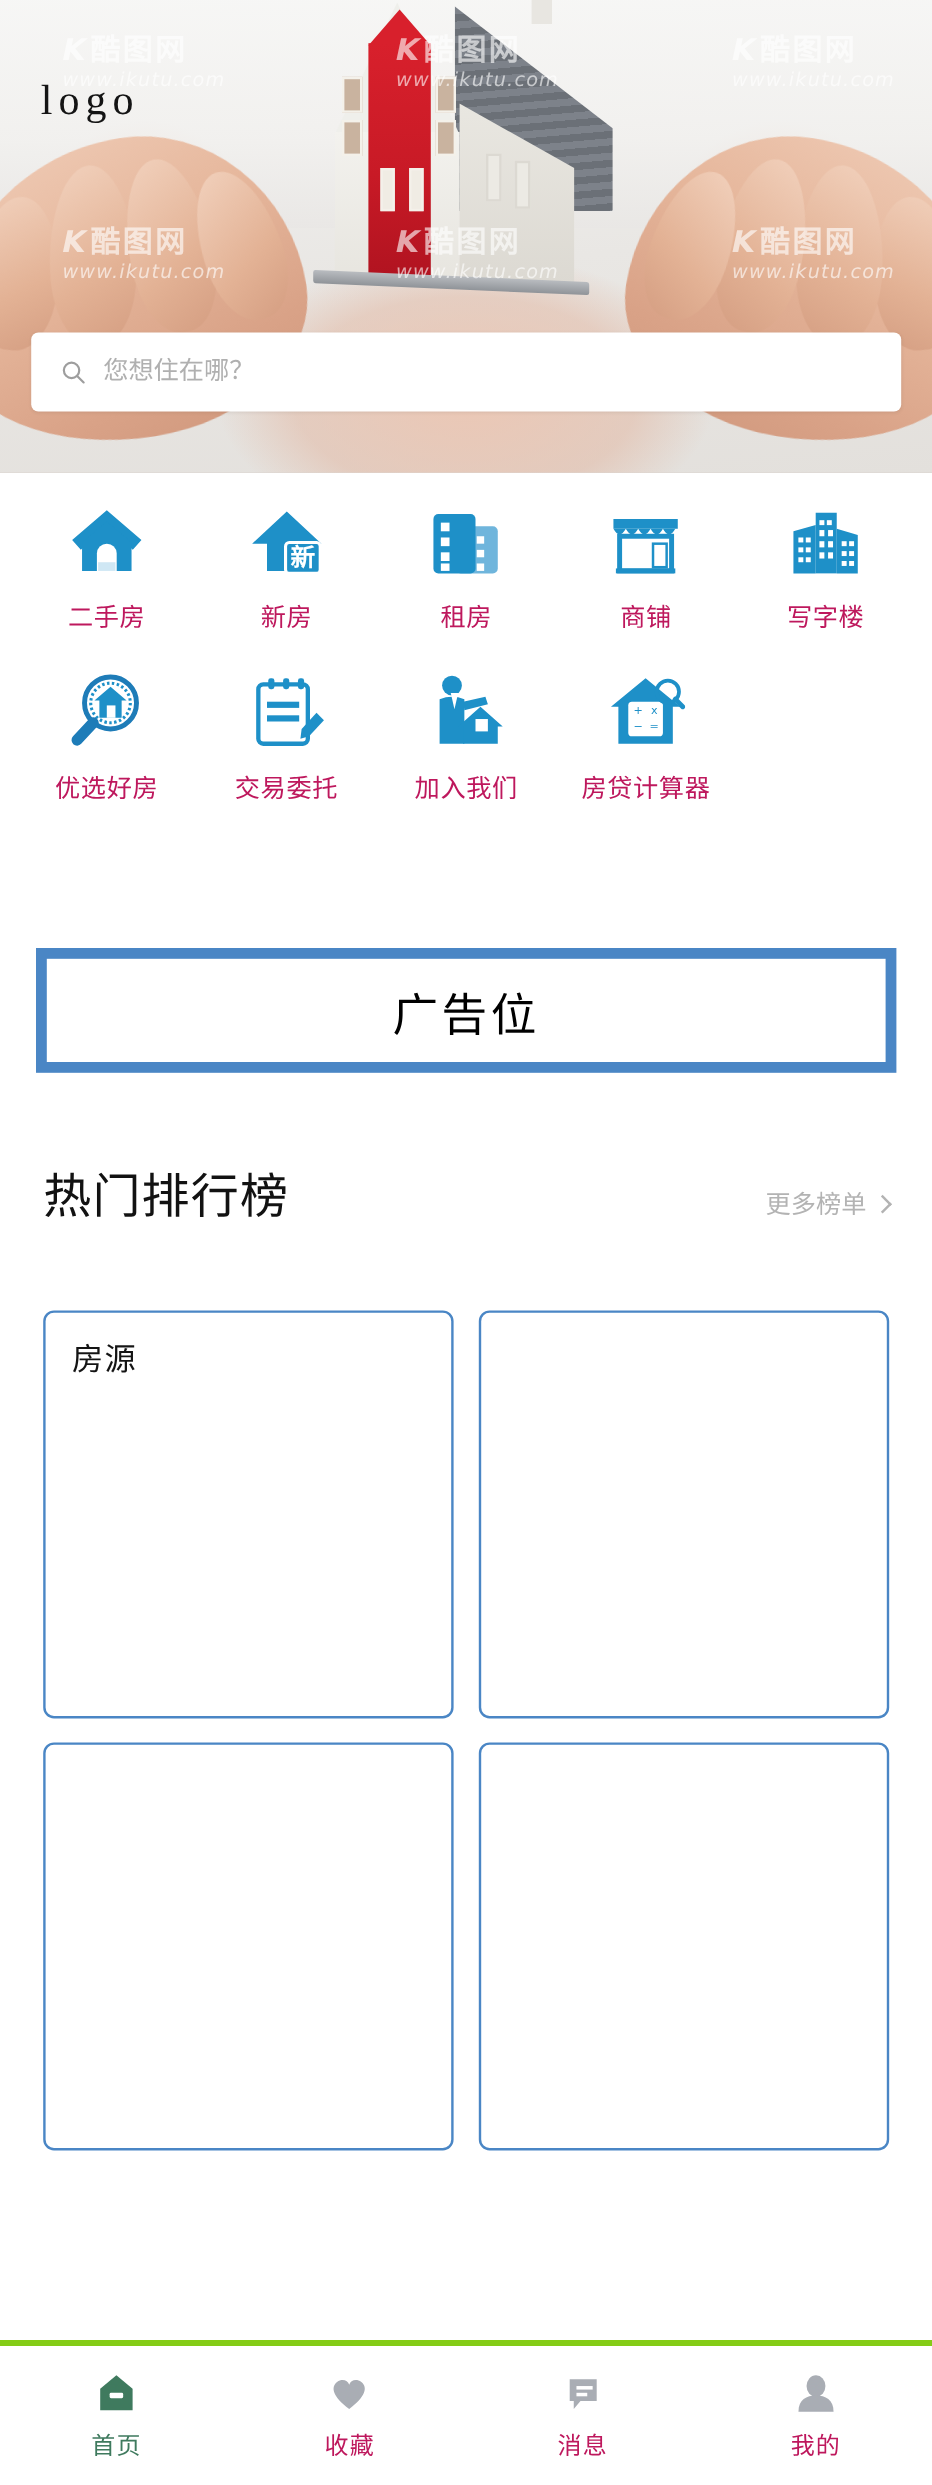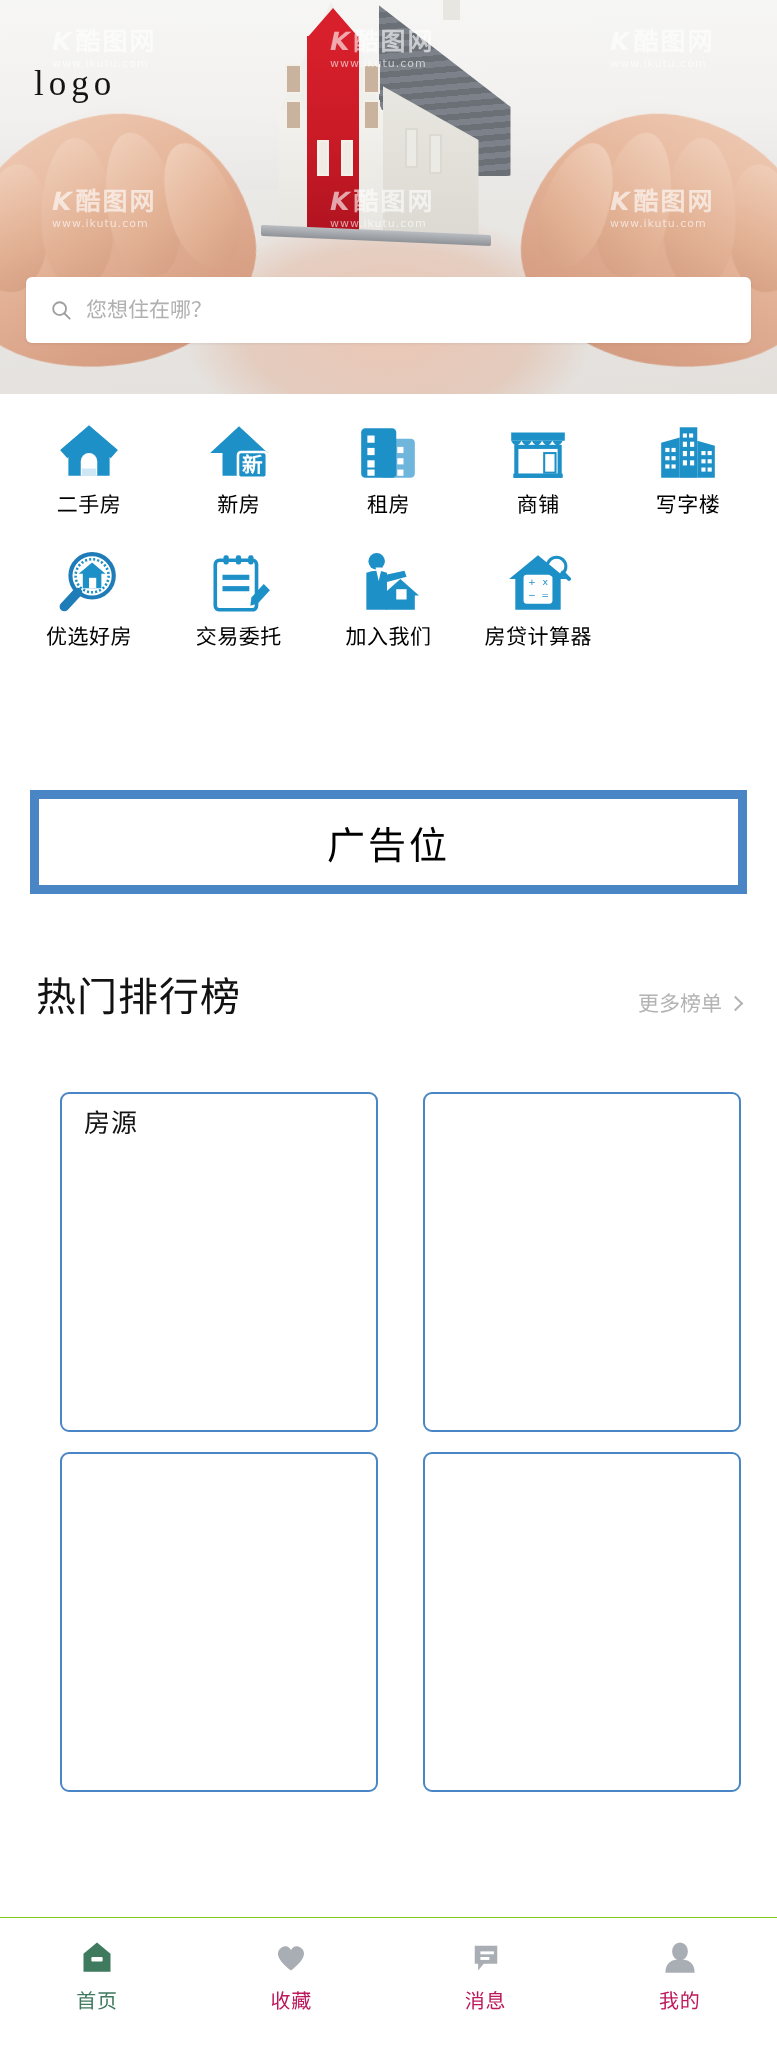--- a/index.html
+++ b/index.html
@@ -149,23 +149,24 @@
     letter-spacing: 2px;
     font-family: "DejaVu Sans", sans-serif;
     white-space: nowrap;
     pointer-events: none;
     user-select: none;
     font-weight: 700;
     line-height: 1.25;
   }
   .wm .wm-url {
     display: block;
-    font-size: 11px;
+    font-size: 16px;
     font-weight: 400;
     letter-spacing: 1px;
+    font-style: italic;
   }
   .wm .wm-k {
     display: inline-block;
     transform: skewX(-12deg);
     margin-right: 2px;
   }
 
   .logo {
     position: absolute;
     left: 34px;
@@ -228,23 +229,23 @@
   }
   .cell-icon {
     width: 74px;
     height: 74px;
     display: flex;
     align-items: center;
     justify-content: center;
   }
   .cell-icon svg { display: block; }
   .cell-label {
-    margin-top: 0;
+    margin-top: 10px;
     font-size: 21px;
-    color: #000000;
+    color: #be185d;
     letter-spacing: 0.5px;
     white-space: nowrap;
   }
 
   
   .ad {
     position: absolute;
     left: 30px;
     top: 790px;
     width: 717px;
@@ -304,39 +305,38 @@
     display: grid;
     grid-template-columns: repeat(2, 1fr);
     column-gap: 21px;
     row-gap: 20px;
   }
   .card {
     height: 340px;
     border: 2px solid #4a86c5;
     border-radius: 9px;
     background: #ffffff;
-    padding: 8px 22px;
+    padding: 18px 22px;
     cursor: pointer;
-    margin-left: 24px;
   }
   .card-label {
     font-size: 26px;
     color: #141414;
     letter-spacing: 1px;
   }
 
   
   .tabbar {
     position: absolute;
     left: 0;
     bottom: 0;
     width: 777px;
-    height: 154px;
+    height: 121px;
     background: #ffffff;
-    border-top: 1px solid #84cc16;
+    border-top: 5px solid #84cc16;
     display: grid;
     grid-template-columns: repeat(4, 1fr);
     align-items: start;
     padding-top: 20px;
   }
   .tab {
     display: flex;
     flex-direction: column;
     align-items: center;
     cursor: pointer;

